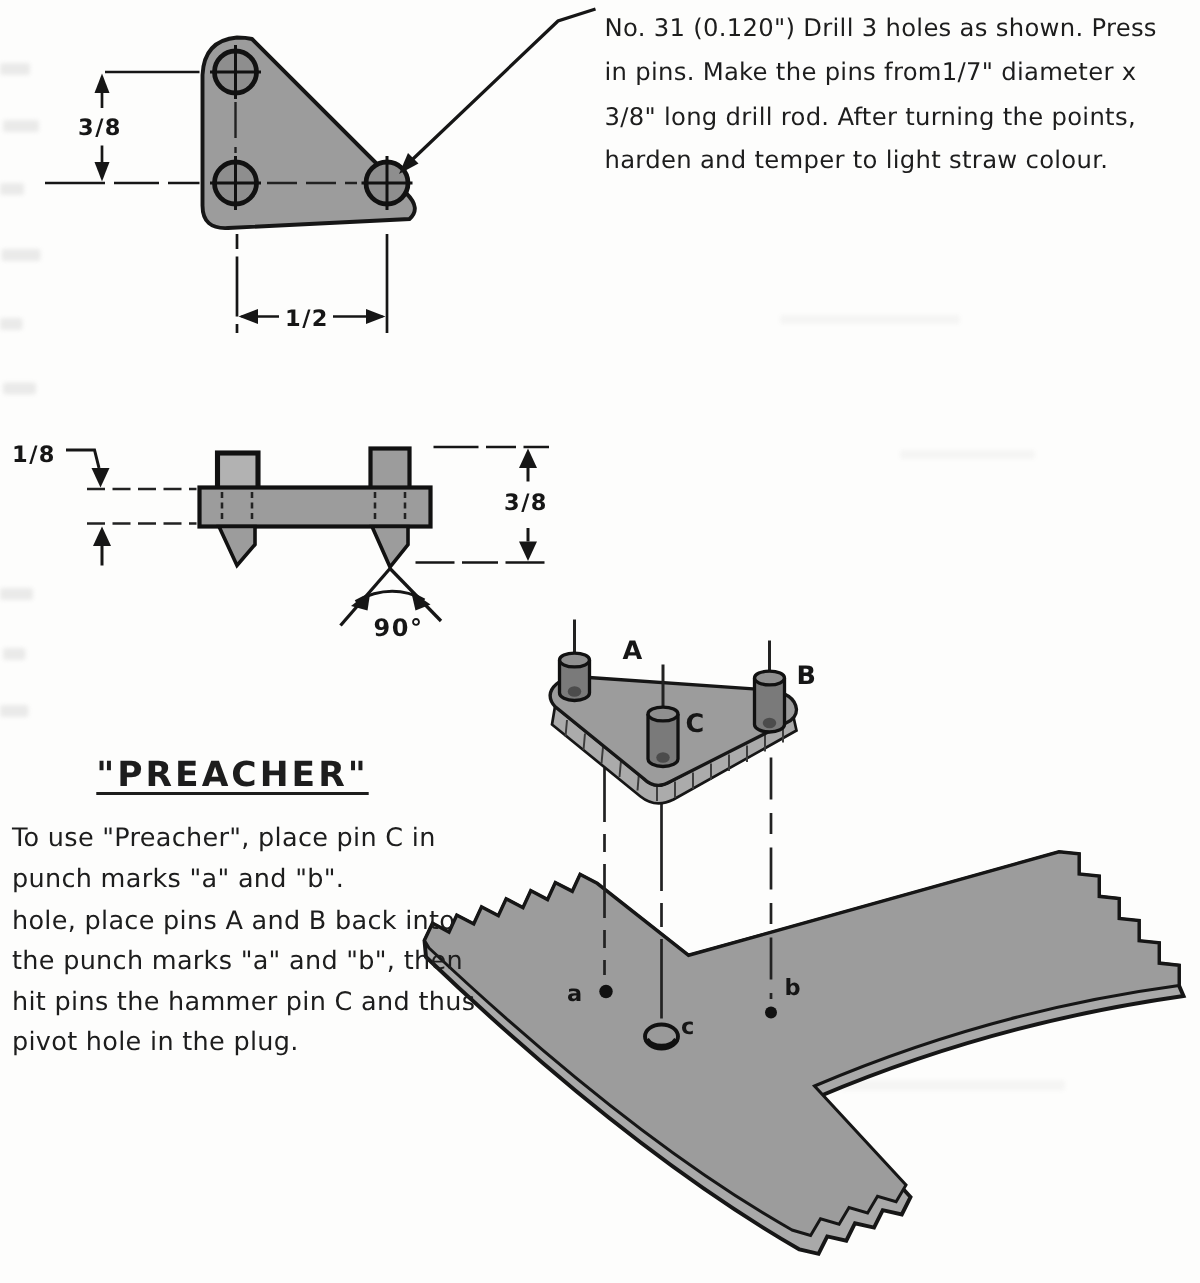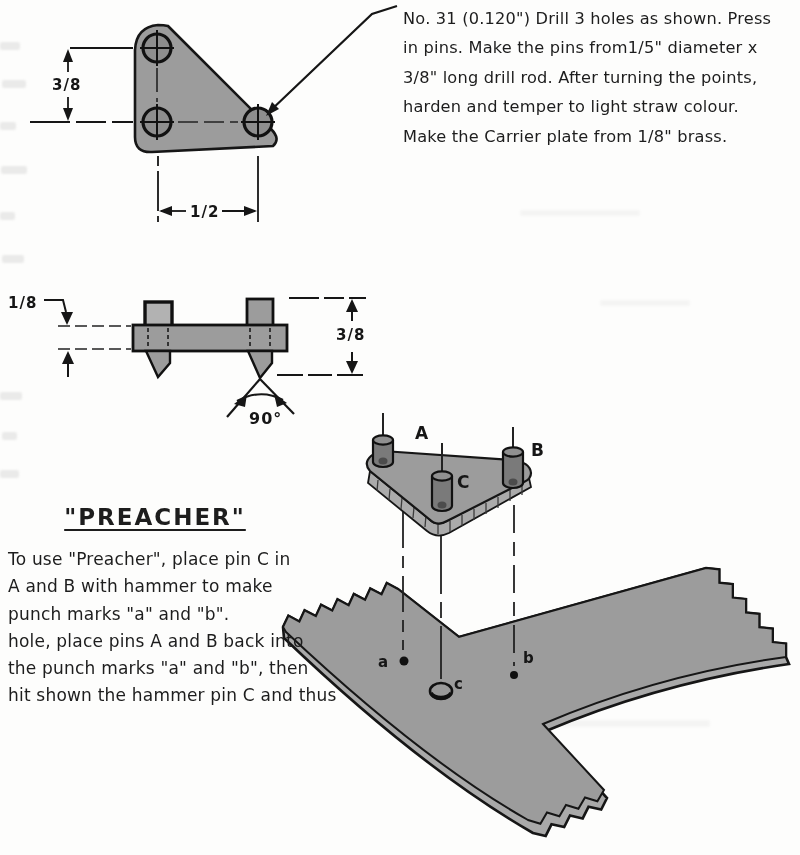--- a/index.html
+++ b/index.html
@@ -197,30 +197,29 @@
         </g>
         <text class="biglab" x="415" y="439">A</text>
         <text class="biglab" x="531" y="456">B</text>
         <text class="biglab" x="457" y="488">C</text>
       </g>
     </g>
   </svg>
 
   <div class="txt" style="left:403px;top:4px;width:397px">
     <div class="note-line">No. 31 (0.120") Drill 3 holes as shown. Press</div>
-    <div class="note-line">in pins. Make the pins from1/5" diameter x</div>
+    <div class="note-line">in pins. Make the pins from1/7" diameter x</div>
     <div class="note-line">3/8" long drill rod. After turning the points,</div>
     <div class="note-line">harden and temper to light straw colour.</div>
-    <div class="note-line">Make the Carrier plate from 1/8" brass.</div>
   </div>
 
   <div class="txt title" style="left:0;top:504px;width:310px;text-align:center">"PREACHER"</div>
 
   <div class="txt" style="left:8px;top:546px;width:345px">
     <div class="instr-line">To use "Preacher", place pin C in</div>
-    <div class="instr-line">A and B with hammer to make</div>
     <div class="instr-line">punch marks "a" and "b".</div>
     <div class="instr-line">hole, place pins A and B back into</div>
     <div class="instr-line">the punch marks "a" and "b", then</div>
-    <div class="instr-line">hit shown the hammer pin C and thus</div>
+    <div class="instr-line">hit pins the hammer pin C and thus</div>
+    <div class="instr-line">pivot hole in the plug.</div>
   </div>
 
 </div>
 
 </body></html>

